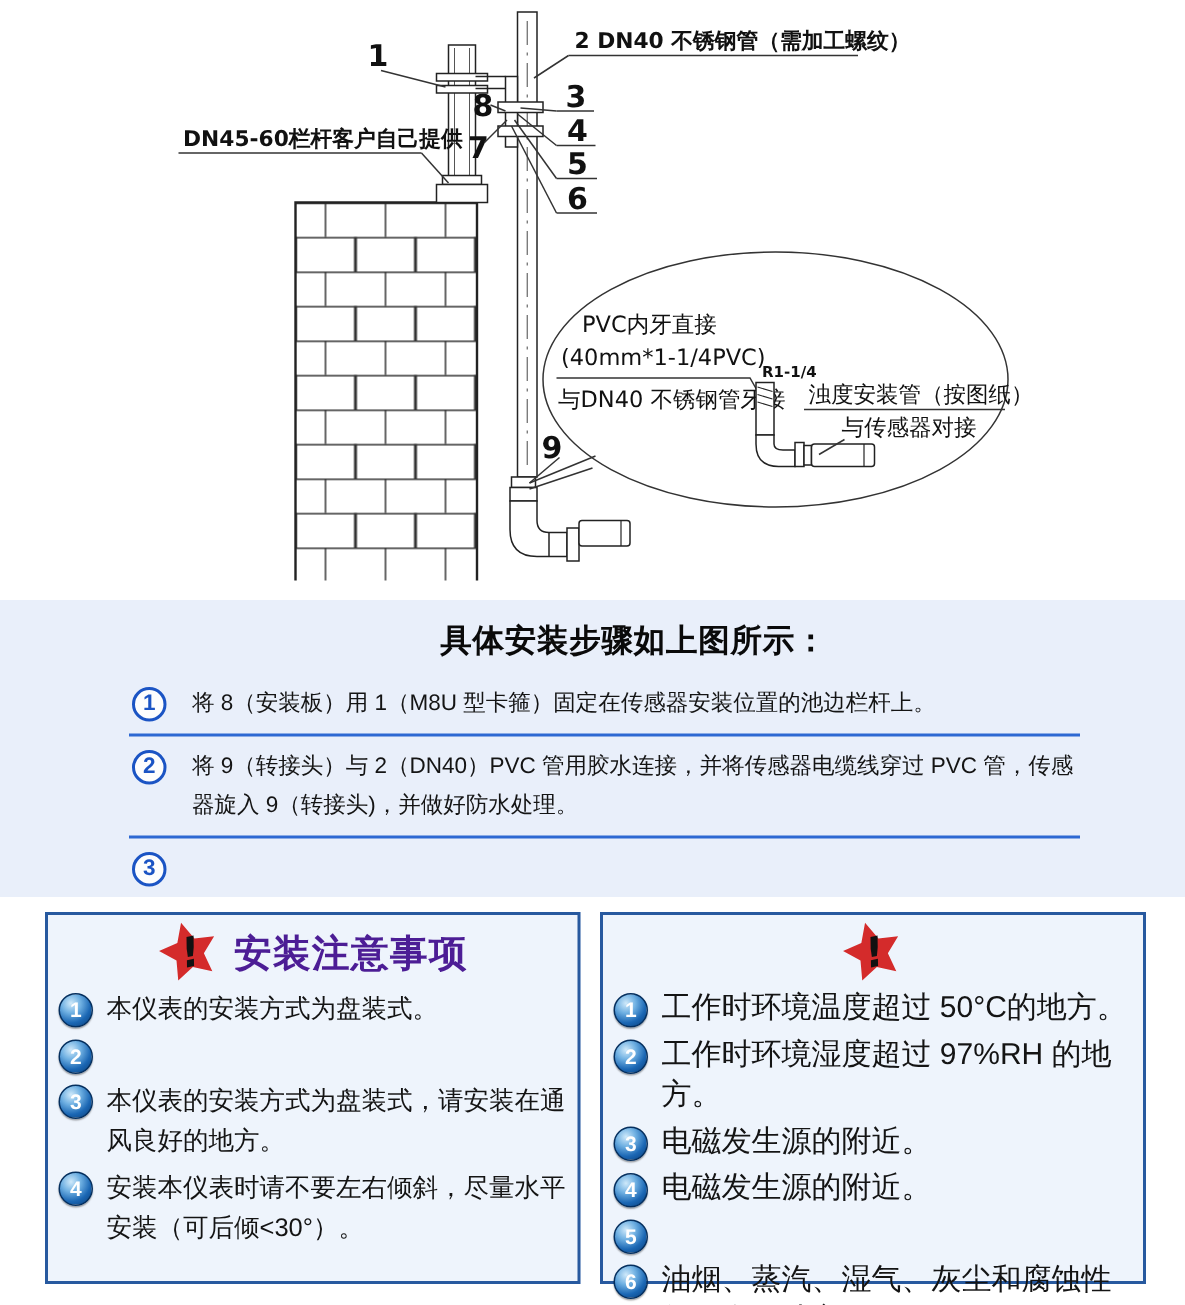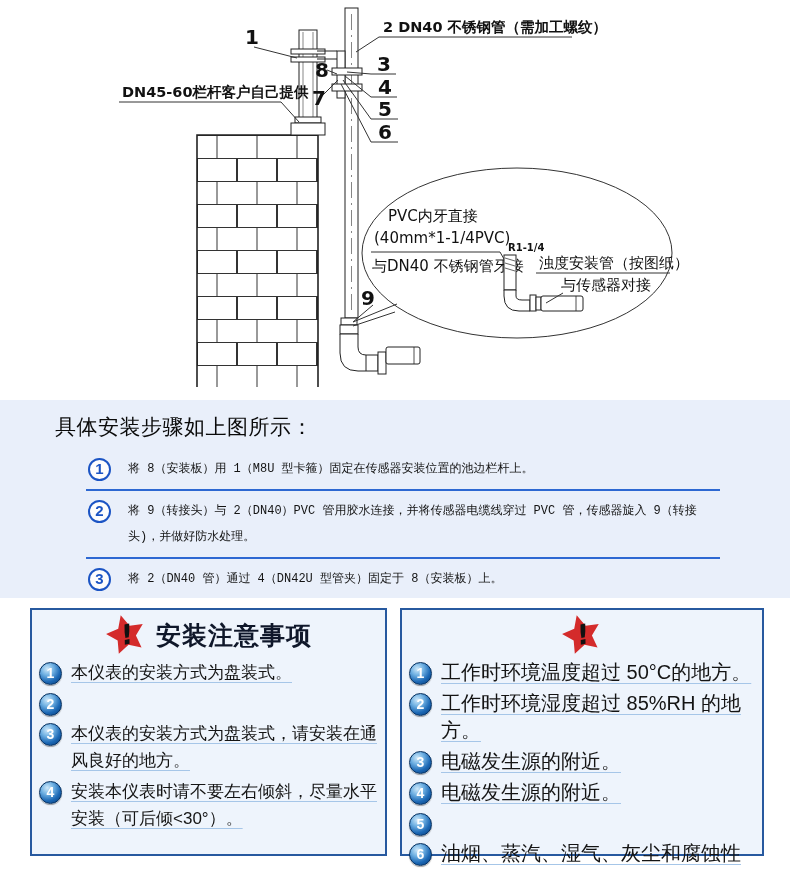--- a/index.html
+++ b/index.html
@@ -9,49 +9,49 @@
     color:#111; overflow:hidden;
   }
   .page { width:790px; height:870px; position:relative; }
 
   
   .diagram-wrap { width:790px; height:400px; background:#fff; }
   svg text { font-family:"DejaVu Sans","Liberation Sans",sans-serif; fill:#111; }
 
   
   .band { height:198px; background:#e9effa; padding-top:13px; box-sizing:border-box; }
-  .band-title { margin:0 0 0 55px; font-size:21px; font-weight:normal; color:#0a0a0a; letter-spacing:0.5px; }
+  .band-title { margin:0 0 0 55px; font-size:21px; font-weight:bold; color:#0a0a0a; letter-spacing:0.5px;text-align:center; }
   .steps { margin-top:15px; }
   .step { display:flex; margin:0 70px 0 88px; gap:17px; align-items:flex-start; }
   .step-num {
     flex:none; width:23px; height:23px; box-sizing:border-box;
     border:2.5px solid #1b54c4; border-radius:50%; background:#fdfdfd;
     color:#1b54c4; font-weight:bold; font-size:15px; line-height:18px; text-align:center;
     margin-top:2px;
   }
-  .step-text { font-size:12px; line-height:26px; color:#141414;font-family:Liberation Mono, monospace; }
+  .step-text { font-size:15px; line-height:26px; color:#141414; }
   .step-sep { border:none; border-top:2px solid #2d68d2; margin:7px 70px 7px 86px; }
 
   
   .boxes { display:flex; gap:13px; margin:10px 26px 0 30px; }
   .wbox { box-sizing:border-box; border:2px solid #27599f; background:#eef4fc; height:248px; }
   .wbox-left  { width:357px; }
   .wbox-right { width:364px; }
   .wbox-header { display:flex; align-items:center; justify-content:center; gap:9px; padding:4px 0 3px; }
-  .wbox-title { font-size:25px; font-weight:bold; color:#0f172a; letter-spacing:1px; }
+  .wbox-title { font-size:25px; font-weight:bold; color:#4c1d95; letter-spacing:1px; }
   .witem { display:flex; gap:9px; margin:0 5px 4px 7px; align-items:flex-start; }
   .wnum {
     flex:none; width:23px; height:23px; box-sizing:border-box; border-radius:50%;
     background:radial-gradient(circle at 35% 28%, #cfe9fa 0%, #6fb0e2 32%, #1b67b4 64%, #073a74 100%);
     border:1px solid #052f5e; color:#fff; font-weight:bold; font-size:14px;
     line-height:21px; text-align:center; margin-top:3px;
     box-shadow:0 1px 1px rgba(0,0,0,0.35);
   }
   .witem-text { font-size:17px; line-height:27px; color:#141414;
-    text-decoration:underline; text-decoration-color:#a6c6e8;
+    text-decoration-color:#a6c6e8;
     text-decoration-thickness:1px; text-underline-offset:4px; }
   .wbox-right .witem-text { font-size:20px; }
 </style>
 </head>
 <body>
 
 <div class="page">
 
   <div class="diagram-wrap">
     <svg width="790" height="400" viewBox="0 0 790 400">
@@ -176,21 +176,20 @@
         <span class="step-text">将 8（安装板）用 1（M8U 型卡箍）固定在传感器安装位置的池边栏杆上。</span>
       </div>
       <hr class="step-sep">
       <div class="step">
         <span class="step-num">2</span>
         <span class="step-text">将 9（转接头）与 2（DN40）PVC 管用胶水连接，并将传感器电缆线穿过 PVC 管，传感器旋入 9（转接头)，并做好防水处理。</span>
       </div>
       <hr class="step-sep">
       <div class="step">
         <span class="step-num">3</span>
-        <span class="step-text">将 2（DN40 管）通过 4（DN42U 型管夹）固定于 8（安装板）上。</span>
       </div>
     </div>
   </div>
 
   <div class="boxes">
 
     <div class="wbox wbox-left">
       <div class="wbox-header">
         <svg width="42" height="42" viewBox="0 0 40 40">
           <polygon points="20,0.5 25.6,12.3 38.1,14.1 29.0,22.9 31.2,35.4 20,29.5 8.8,35.4 11.0,22.9 1.9,14.1 14.4,12.3" fill="#d42b2b" transform="rotate(-15 20 20)"></polygon>
@@ -221,21 +220,21 @@
           <polygon points="20,0.5 25.6,12.3 38.1,14.1 29.0,22.9 31.2,35.4 20,29.5 8.8,35.4 11.0,22.9 1.9,14.1 14.4,12.3" fill="#d42b2b" transform="rotate(-15 20 20)"></polygon>
           <text x="21" y="29" font-size="26" font-weight="bold" font-style="italic" fill="#ffffff" text-anchor="middle" transform="rotate(-12 20 20)">!</text>
         </svg>
       </div>
       <div class="witem">
         <span class="wnum">1</span>
         <span class="witem-text">工作时环境温度超过 50°C的地方。</span>
       </div>
       <div class="witem">
         <span class="wnum">2</span>
-        <span class="witem-text">工作时环境湿度超过 85%RH 的地方。</span>
+        <span class="witem-text">工作时环境湿度超过 97%RH 的地方。</span>
       </div>
       <div class="witem">
         <span class="wnum">3</span>
         <span class="witem-text">电磁发生源的附近。</span>
       </div>
       <div class="witem">
         <span class="wnum">4</span>
         <span class="witem-text">电磁发生源的附近。</span>
       </div>
       <div class="witem">

